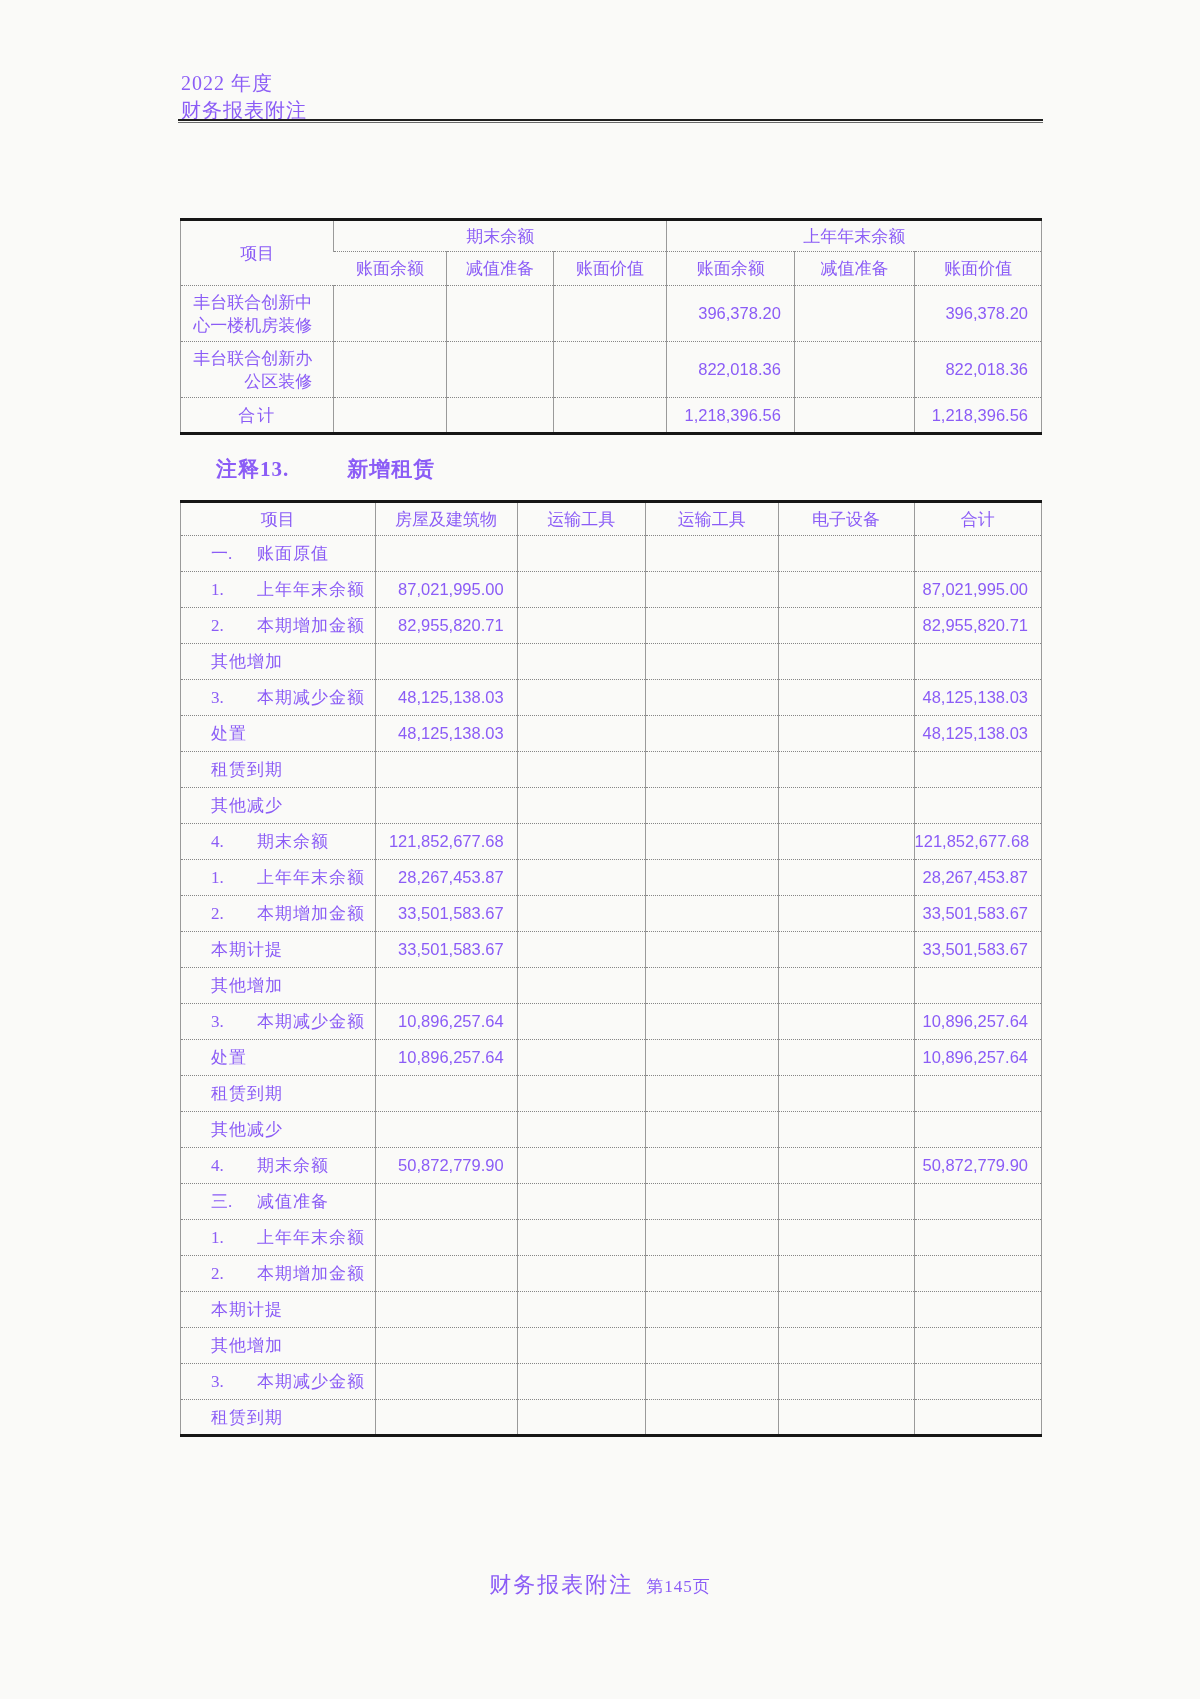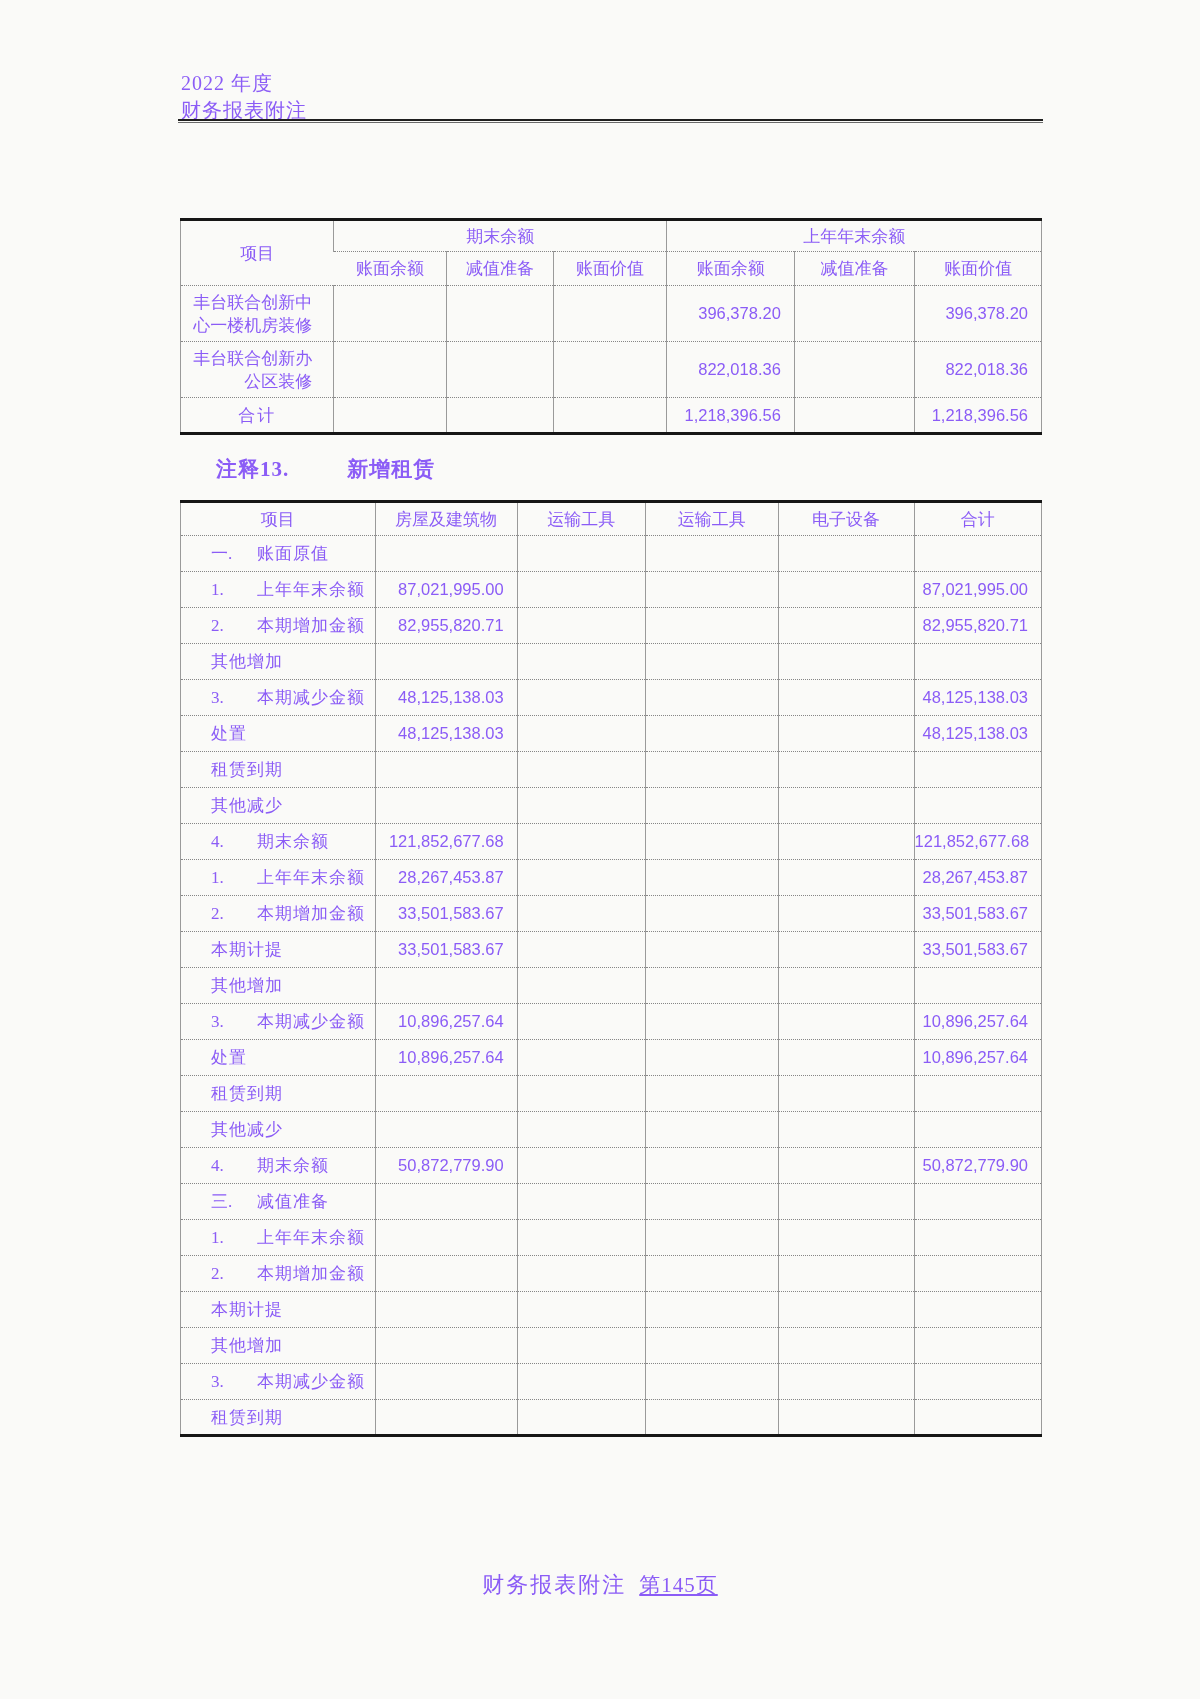--- a/index.html
+++ b/index.html
@@ -58,21 +58,21 @@
   .t2 td.lab .num { display:inline-block; }
   .t2 td.lab .num:not(:empty) { width:46px; }
   .t2 td.lab .txt { letter-spacing:1px; }
 
   
   .doc-footer {
     position:absolute; left:0; top:1570px; width:1200px;
     text-align:center;
   }
   .doc-footer .f-title { font-size:22px; letter-spacing:2px; }
-  .doc-footer .f-page { font-size:21px; margin-left:13px; letter-spacing:1px;text-decoration:underline; }
+  .doc-footer .f-page { font-size:17px; margin-left:13px; letter-spacing:1px; }
 </style>
 </head>
 <body>
 
 <div class="page">
 
   <div class="doc-header">
     <div>2022 年度</div>
     <div>财务报表附注</div>
   </div>

